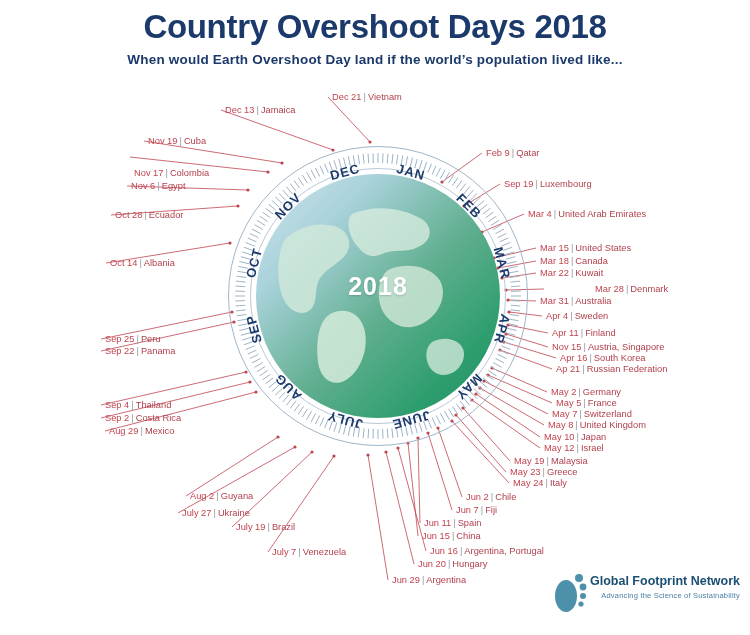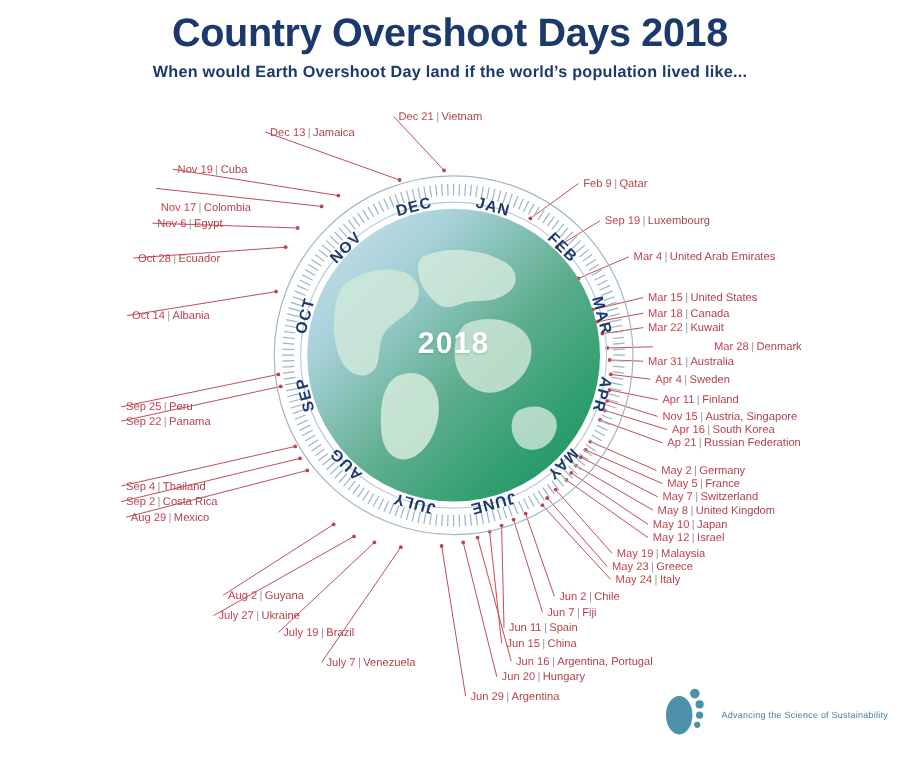--- a/index.html
+++ b/index.html
@@ -536,16 +536,17 @@
 
 
   <div class="logo-right">
     <svg width="40" height="48" viewBox="0 0 40 48" style="position:absolute;left:0;top:2px">
       <ellipse cx="16" cy="28" rx="11" ry="16" fill="#2e7d9b" opacity="0.85"></ellipse>
       <circle cx="29" cy="10" r="4" fill="#2e7d9b" opacity="0.85"></circle>
       <circle cx="33" cy="19" r="3.4" fill="#2e7d9b" opacity="0.85"></circle>
       <circle cx="33" cy="28" r="3" fill="#2e7d9b" opacity="0.85"></circle>
       <circle cx="31" cy="36" r="2.6" fill="#2e7d9b" opacity="0.85"></circle>
     </svg>
+    <div class="gfn-name">Global Footprint Network</div>
     <div class="gfn-tag">Advancing the Science of Sustainability</div>
   </div>
 
 </div>
 
 </body></html>

